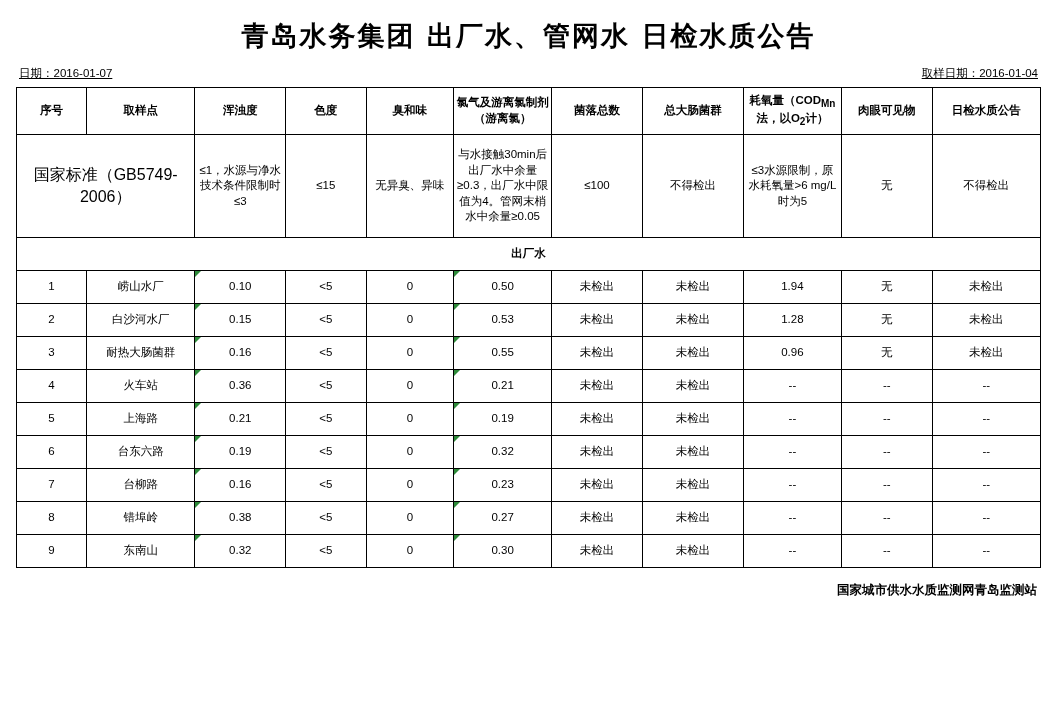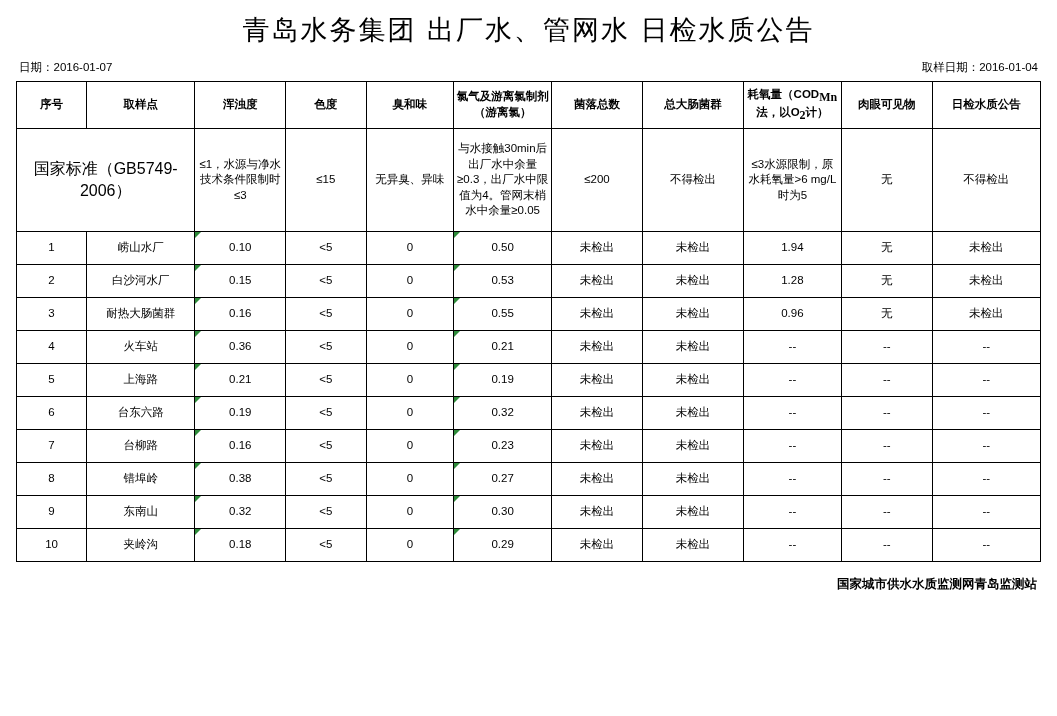--- a/index.html
+++ b/index.html
@@ -17,32 +17,33 @@
   .page {
     position: relative;
     width: 1057px;
     height: 716px;
     box-sizing: border-box;
     padding: 0 16px;
   }
   .doc-title {
     text-align: center;
     font-size: 27px;
-    font-weight: normal;
+    font-weight: bold;
     letter-spacing: 2px;
-    padding-top: 12px;
+    padding-top: 18px;
     padding-bottom: 6px;
     font-family: "DejaVu Serif", "Liberation Serif", serif;
   }
   .meta-row {
     display: flex;
     justify-content: space-between;
     align-items: center;
     font-size: 11.5px;
     padding: 6px 3px 6px 3px;
+    text-decoration: underline;
   }
   table.wq {
     border-collapse: collapse;
     width: 1025px;
     table-layout: fixed;
     margin: 0 auto;
   }
   table.wq td, table.wq th {
     border: 1px solid #000000;
     text-align: center;
@@ -94,22 +95,21 @@
     border-right: 6px solid transparent;
   }
   .footer {
     text-align: right;
     font-size: 12.5px;
     padding-top: 14px;
     padding-right: 4px;
     font-weight: bold;
   }
   sub {
-    font-size: 12px;
-    font-family: Liberation Serif, serif;
+    font-size: 10px;
   }
 </style>
 </head>
 <body>
 
 <div class="page">
 
   <div class="doc-title">青岛水务集团  出厂水、管网水  日检水质公告</div>
 
   <div class="meta-row">
@@ -146,26 +146,29 @@
         <th>日检水质公告</th>
       </tr>
     </thead>
     <tbody>
       <tr class="std-row">
         <td class="std-label" colspan="2">国家标准（GB5749-2006）</td>
         <td>≤1，水源与净水技术条件限制时≤3</td>
         <td>≤15</td>
         <td>无异臭、异味</td>
         <td>与水接触30min后出厂水中余量≥0.3，出厂水中限值为4。管网末梢水中余量≥0.05</td>
-        <td>≤200</td>
+        <td>≤100</td>
         <td>不得检出</td>
         <td>≤3水源限制，原水耗氧量&gt;6 mg/L时为5</td>
         <td>无</td>
         <td>不得检出</td>
       </tr>
+    <tr class="section-row">
+          <td colspan="11"><span class="section-label">出厂水</span></td>
+        </tr>
         <tr class="data-row">
           <td>1</td>
           <td>崂山水厂</td>
           <td class="mark">0.10</td>
           <td>&lt;5</td>
           <td>0</td>
           <td class="mark">0.50</td>
           <td>未检出</td>
           <td>未检出</td>
           <td>1.94</td>
@@ -269,30 +272,17 @@
           <td class="mark">0.32</td>
           <td>&lt;5</td>
           <td>0</td>
           <td class="mark">0.30</td>
           <td>未检出</td>
           <td>未检出</td>
           <td>--</td>
           <td>--</td>
           <td>--</td>
         </tr>
-        <tr class="data-row">
-          <td>10</td>
-          <td>夹岭沟</td>
-          <td class="mark">0.18</td>
-          <td>&lt;5</td>
-          <td>0</td>
-          <td class="mark">0.29</td>
-          <td>未检出</td>
-          <td>未检出</td>
-          <td>--</td>
-          <td>--</td>
-          <td>--</td>
-        </tr>
       </tbody>
   </table>
 
   <div class="footer">国家城市供水水质监测网青岛监测站</div>
 </div>
 
 </body></html>

